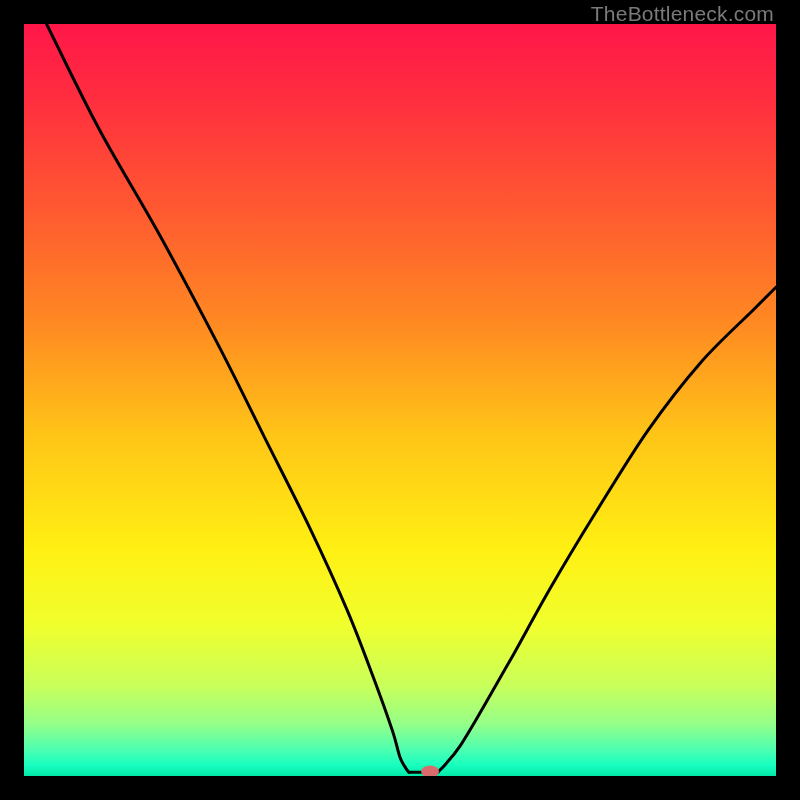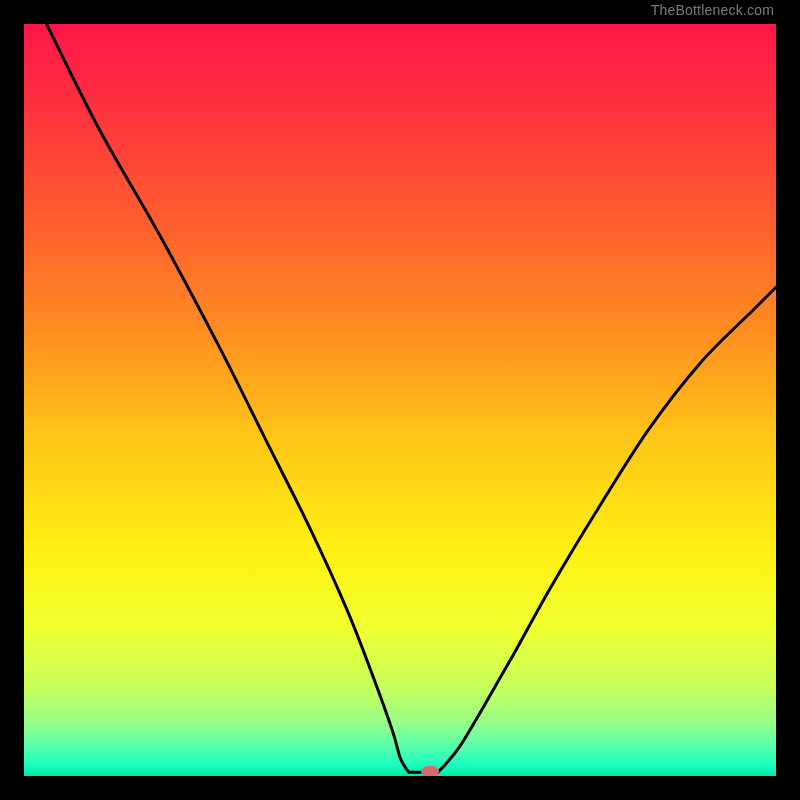--- a/index.html
+++ b/index.html
@@ -24,21 +24,21 @@
     left: 0;
     top: 0;
     width: 752px;
     height: 752px;
   }
   .watermark {
     position: absolute;
     top: 2px;
     right: 26px;
     color: #7a7a7a;
-    font-size: 14px;
+    font-size: 21px;
     font-weight: 500;
     letter-spacing: 0.2px;
   }
   svg { display: block; }
 </style>
 </head>
 <body>
 
 <div class="watermark">TheBottleneck.com</div>
 

